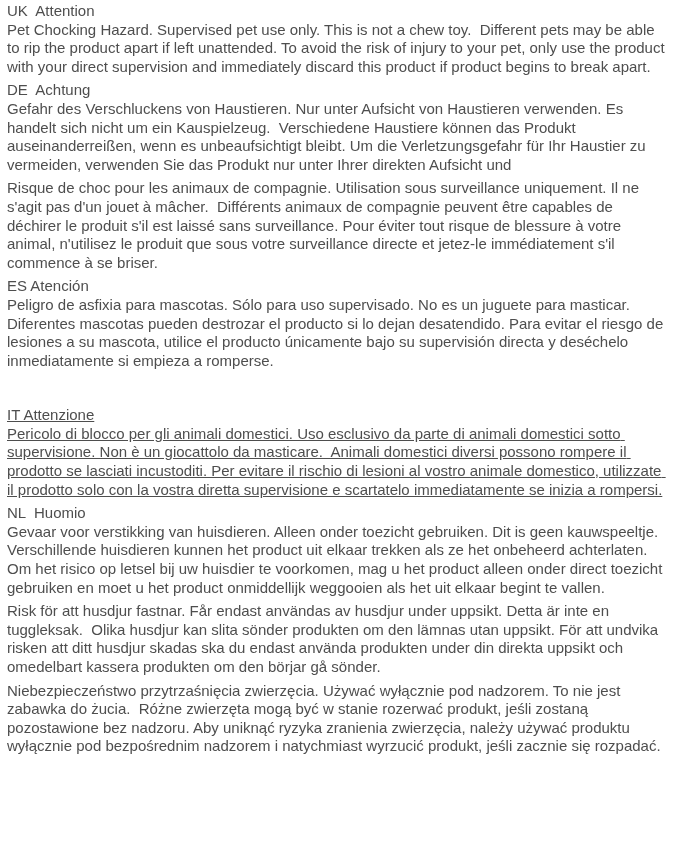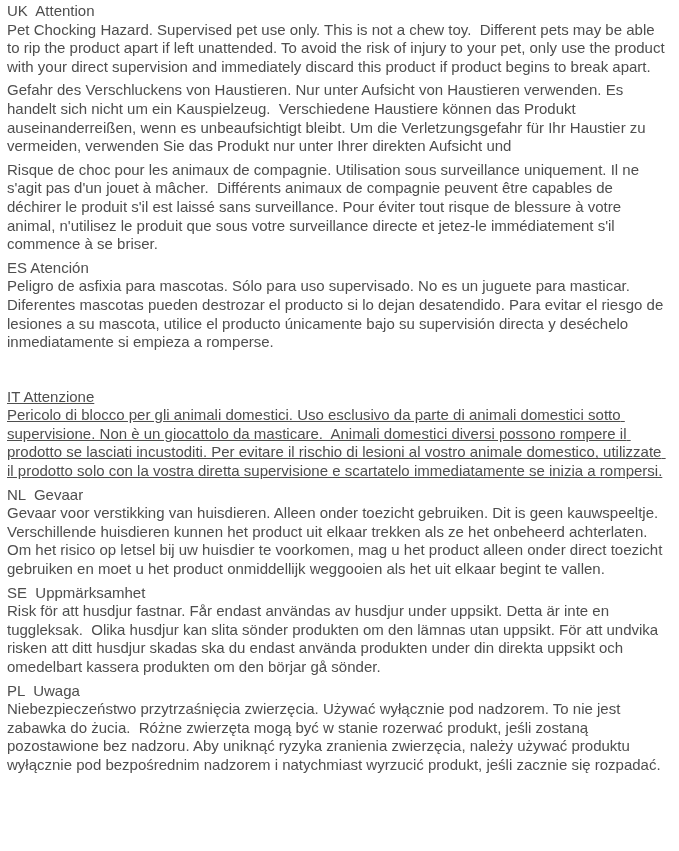--- a/index.html
+++ b/index.html
@@ -40,45 +40,44 @@
 <body>
 
 <div class="page">
 
   <section class="warning-section">
     <div class="heading">UK  Attention</div>
     <div class="body">Pet Chocking Hazard. Supervised pet use only. This is not a chew toy.  Different pets may be able to rip the product apart if left unattended. To avoid the risk of injury to your pet, only use the product with your direct supervision and immediately discard this product if product begins to break apart.</div>
   </section>
 
   <section class="warning-section">
+    <div class="heading">DE  Achtung</div>
     <div class="body">Gefahr des Verschluckens von Haustieren. Nur unter Aufsicht von Haustieren verwenden. Es handelt sich nicht um ein Kauspielzeug.  Verschiedene Haustiere können das Produkt auseinanderreißen, wenn es unbeaufsichtigt bleibt. Um die Verletzungsgefahr für Ihr Haustier zu vermeiden, verwenden Sie das Produkt nur unter Ihrer direkten Aufsicht und</div>
   </section>
 
   <section class="warning-section">
     <div class="body">Risque de choc pour les animaux de compagnie. Utilisation sous surveillance uniquement. Il ne s'agit pas d'un jouet à mâcher.  Différents animaux de compagnie peuvent être capables de déchirer le produit s'il est laissé sans surveillance. Pour éviter tout risque de blessure à votre animal, n'utilisez le produit que sous votre surveillance directe et jetez-le immédiatement s'il commence à se briser.</div>
   </section>
 
   <section class="warning-section">
     <div class="heading">ES Atención</div>
     <div class="body">Peligro de asfixia para mascotas. Sólo para uso supervisado. No es un juguete para masticar.  Diferentes mascotas pueden destrozar el producto si lo dejan desatendido. Para evitar el riesgo de lesiones a su mascota, utilice el producto únicamente bajo su supervisión directa y deséchelo inmediatamente si empieza a romperse.</div>
   </section>
 
   <section class="warning-section extra-gap">
     <div class="heading">IT Attenzione</div>
     <div class="body">Pericolo di blocco per gli animali domestici. Uso esclusivo da parte di animali domestici sotto supervisione. Non è un giocattolo da masticare.  Animali domestici diversi possono rompere il prodotto se lasciati incustoditi. Per evitare il rischio di lesioni al vostro animale domestico, utilizzate il prodotto solo con la vostra diretta supervisione e scartatelo immediatamente se inizia a rompersi.</div>
   </section>
 
   <section class="warning-section">
-    <div class="heading">NL  Gevaar</div>
+    <div class="heading">NL  Huomio</div>
     <div class="body">Gevaar voor verstikking van huisdieren. Alleen onder toezicht gebruiken. Dit is geen kauwspeeltje.  Verschillende huisdieren kunnen het product uit elkaar trekken als ze het onbeheerd achterlaten. Om het risico op letsel bij uw huisdier te voorkomen, mag u het product alleen onder direct toezicht gebruiken en moet u het product onmiddellijk weggooien als het uit elkaar begint te vallen.</div>
   </section>
 
   <section class="warning-section">
-    <div class="heading">SE  Uppmärksamhet</div>
     <div class="body">Risk för att husdjur fastnar. Får endast användas av husdjur under uppsikt. Detta är inte en tuggleksak.  Olika husdjur kan slita sönder produkten om den lämnas utan uppsikt. För att undvika risken att ditt husdjur skadas ska du endast använda produkten under din direkta uppsikt och omedelbart kassera produkten om den börjar gå sönder.</div>
   </section>
 
   <section class="warning-section">
-    <div class="heading">PL  Uwaga</div>
     <div class="body">Niebezpieczeństwo przytrzaśnięcia zwierzęcia. Używać wyłącznie pod nadzorem. To nie jest zabawka do żucia.  Różne zwierzęta mogą być w stanie rozerwać produkt, jeśli zostaną pozostawione bez nadzoru. Aby uniknąć ryzyka zranienia zwierzęcia, należy używać produktu wyłącznie pod bezpośrednim nadzorem i natychmiast wyrzucić produkt, jeśli zacznie się rozpadać.</div>
   </section>
 
 </div>
 
 </body></html>

